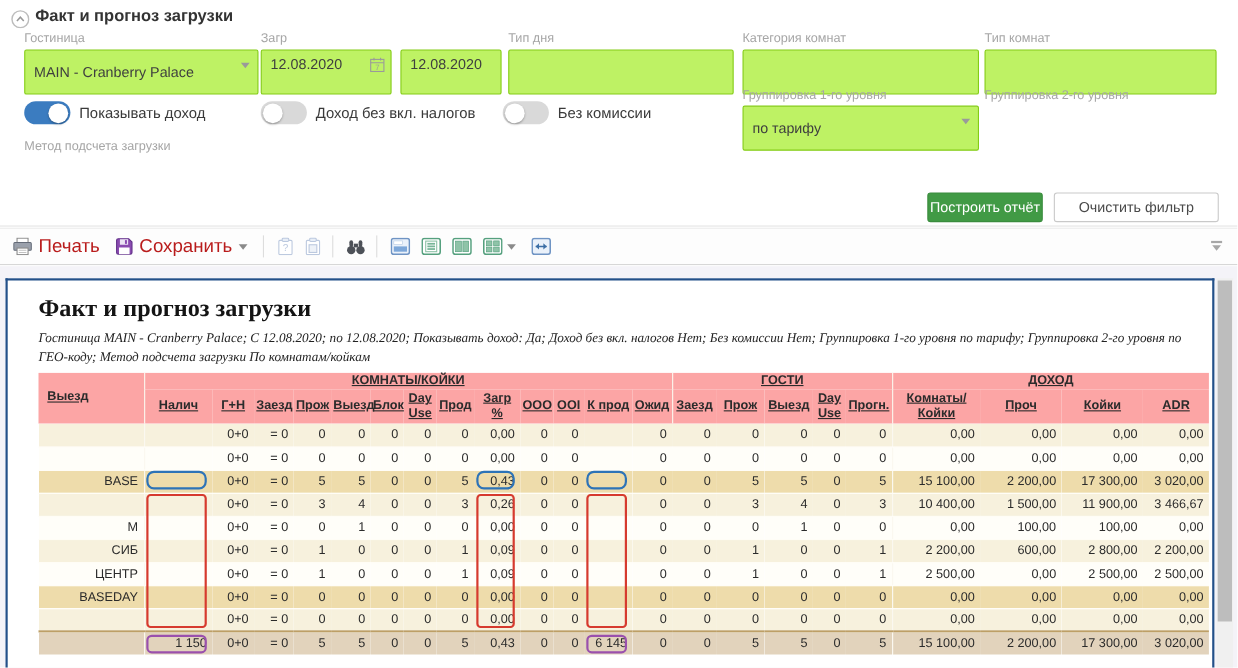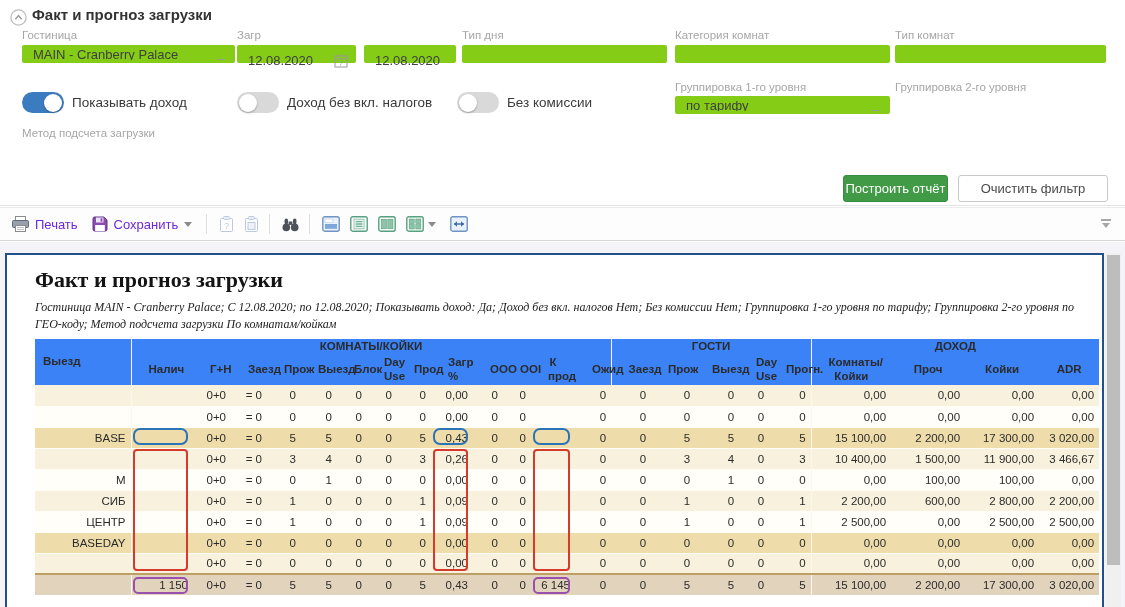--- a/index.html
+++ b/index.html
@@ -6,52 +6,52 @@
   html,body { margin:0; padding:0; }
   body {
     width:1125px; height:607px; position:relative; overflow:hidden;
     font-family:"Liberation Sans", sans-serif; background:#fff; color:#3c3c3c;
   }
   
   .filter-sec { position:absolute; left:0; top:0; width:1125px; height:206px; background:#fff; border-bottom:1px solid #e4e4e4; }
   .collapse-ic { position:absolute; left:10px; top:9px; width:17px; height:17px; }
   .f-title { position:absolute; left:32px; top:6px; font-size:15px; font-weight:bold; color:#333; }
   .flabel { position:absolute; font-size:11.5px; color:#a6a6a6; white-space:nowrap; }
-  .inp, .sel { position:absolute; height:18px; border:3px solid #84cc16; border-radius:2px; background:#84cc16; font-size:13px; color:#3f3f3f; }
+  .inp, .sel { position:absolute; height:41px; border:1px solid #84cc16; border-radius:2px; background:#bef264; font-size:13px; color:#3f3f3f; }
   .inp { padding:0 8px; font-family:"Liberation Sans",sans-serif; }
   .sel { display:flex; align-items:center; padding:0 20px 0 8px; cursor:pointer; white-space:nowrap; overflow:hidden; }
   .sel .car { position:absolute; right:7px; top:11px; width:0; height:0; border:4px solid transparent; border-top:5px solid #9a9a9a; }
   .cal-ic { position:absolute; right:5px; top:5px; }
   .tgl { position:absolute; width:42px; height:21px; border-radius:11px; background:#d9d9d9; cursor:pointer; }
   .tgl .knob { position:absolute; left:2px; top:1.5px; width:18px; height:18px; border-radius:50%; background:#fff; box-shadow:0 1px 2px rgba(0,0,0,.3); }
   .tgl.on { background:#3b7cc0; }
   .tgl.on .knob { left:auto; right:2px; }
   .tlabel { position:absolute; font-size:13.5px; color:#3a3a3a; }
   .btn { position:absolute; height:27px; border-radius:3px; font-size:13px; display:flex; align-items:center; justify-content:center; cursor:pointer; }
   .btn-green { background:#419a45; border:1px solid #3a8c3e; color:#fff; }
   .btn-white { background:#fff; border:1px solid #c9c9c9; color:#4a4a4a; }
   
   .toolbar { position:absolute; left:0; top:207px; width:1125px; height:34px; background:#fdfdfd; border-top:1px solid #ececec; border-bottom:1px solid #d7d7d7; display:flex; align-items:center; padding-left:12px; }
-  .tb-item { display:flex; align-items:center; gap:6px; margin-right:14px; font-size:13px; color:#6d28d9; cursor:pointer; }
+  .tb-item { display:flex; align-items:center; gap:6px; margin-right:14px; font-size:17px; color:#b91c1c; cursor:pointer; }
   .tb-sep { width:1px; height:20px; background:#ddd; margin-right:12px; }
   .tb-caret { width:0; height:0; border:4px solid transparent; border-top:5px solid #8a8a8a; margin-top:4px; }
   .tb-ico { display:inline-flex; cursor:pointer; margin-right:10px; }
   .scroll-btn { position:absolute; right:12px; top:10px; width:14px; height:14px; cursor:pointer; }
   .scroll-btn .bar { width:10px; height:2px; background:#a7a7a7; margin:1px auto 2px; }
   .scroll-btn .tri { width:0; height:0; margin:0 auto; border:4px solid transparent; border-top:5px solid #a7a7a7; }
   
   .report-bg { position:absolute; left:0; top:242px; width:1125px; height:365px; background:#f4f3f8; }
   .report-panel { position:absolute; left:5px; top:253px; width:1099px; height:354px; background:#fff; border:2px solid #235089; border-bottom:none; }
   .vscroll { position:absolute; left:1106px; top:253px; width:15px; height:354px; background:#f0f0f0; }
   .vscroll .thumb { position:absolute; left:1px; top:2px; width:13px; height:310px; background:#bdbdbd; }
   .r-title { position:absolute; left:28px; top:12px; font-family:"Liberation Serif", serif; font-weight:bold; font-size:22px; color:#141414; }
   .r-sub { position:absolute; left:28px; top:44px; width:1058px; font-family:"Liberation Serif", serif; font-style:italic; font-size:12px; line-height:1.4; color:#222; }
   .tbl-wrap { position:absolute; left:28px; top:84px; width:1064px; }
   table.rep { border-collapse:collapse; table-layout:fixed; width:1064px; font-size:11.5px; color:#2b2b2b; }
-  table.rep th { background:#3b82f6; font-weight:bold; padding:0 17px; line-height:1.15; }
+  table.rep th { background:#fca5a5; font-weight:bold; padding:0 2px; line-height:1.15;text-decoration:underline; }
   tr.gh th { height:15px; font-size:11.5px; text-align:center; }
   tr.ch th { height:31px; text-align:center; }
   th.gcol { text-align:left !important; padding-left:8px !important; }
   table.rep td { height:21px; border-bottom:1px solid #fffdf6; padding:0 5px 0 0; text-align:right; white-space:nowrap; overflow:hidden; }
   td.g { text-align:left; padding:0 0 0 8px; }
   td.g.ind { padding-left:22px; }
   tr.beige { background:#f7f1dd; }
   tr.white { background:#fffef9; }
   tr.grp { background:#eedcab; }
   tr.total { background:#e2d3bc; }

